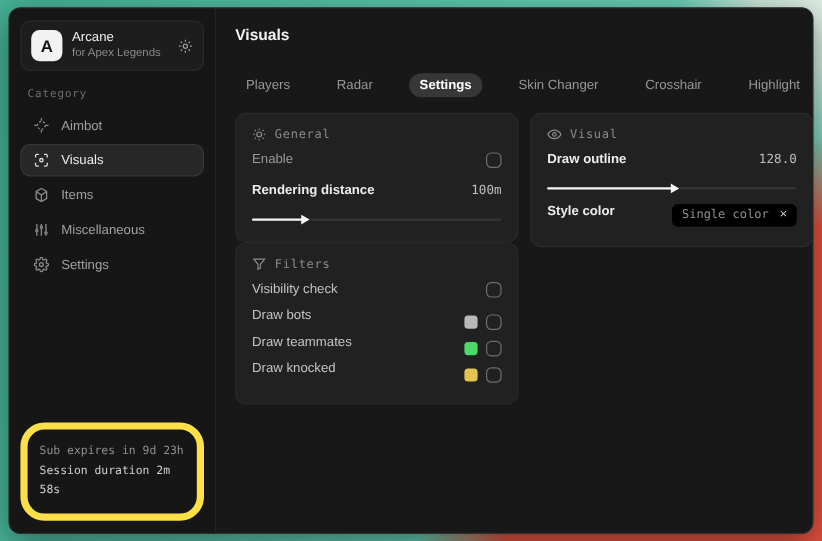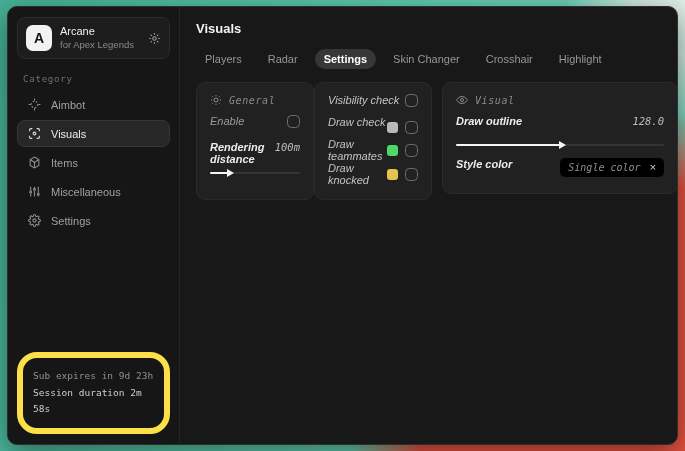--- a/index.html
+++ b/index.html
@@ -50,28 +50,28 @@
   .nav-item.active .nicon { color:#e0e0e0; }
   .sub-card {
     margin-top:auto; border:6px solid #fde047; border-radius:20px; padding:10px 10px;
     font-family:"DejaVu Sans Mono", monospace; font-size:9.5px; line-height:1.75;
   }
   .sub-line1 { color:#8f8f8f; }
   .sub-line2 { color:#cycyc; color:#cfcfcf; }
   
   .main { flex:1; padding:14px 16px; display:flex; flex-direction:column; }
   .page-title { font-size:13px; font-weight:bold; color:#f2f2f2; }
-  .tabs { display:flex; align-items:center; gap:8px; margin-top:13px; }
+  .tabs { display:flex; align-items:center; gap:21px; margin-top:25px; }
   .tab {
     font-size:11px; color:#979797; padding:4px 9px; border-radius:20px; cursor:pointer;
     white-space:nowrap;
   }
   .tab.active { background:#373737; color:#ffffff; font-weight:bold; }
   .content { display:flex; gap:10px; margin-top:13px; align-items:flex-start; }
-  .col { display:flex; width:236px;font-style:italic; }
+  .col { display:flex; flex-direction:column; width:236px; }
   .panel {
     background:#212121; border:1px solid #2a2a2a; border-radius:9px;
     padding:11px 13px 13px; width:100%;
   }
   .panel-head {
     display:flex; align-items:center; gap:7px; color:#8b8b8b;
     font-family:"DejaVu Sans Mono", monospace; font-size:10px; letter-spacing:.6px;
     margin-bottom:9px;
   }
   .panel-head .picon { display:flex; color:#8b8b8b; }
@@ -218,26 +218,34 @@
             <span class="lbl strong">Rendering distance</span>
             <span class="val">100m</span>
           </div>
           <div class="slider">
             <div class="track"></div>
             <div class="fill" style="width: 20%;"></div>
           </div>
         </div>
 
         <div class="panel">
+          <div class="panel-head">
+            <span class="picon">
+              <svg width="12" height="12" viewBox="0 0 24 24" fill="none" stroke="currentColor" stroke-width="2">
+                <path d="M3 4h18l-7 8.5V19l-4 2v-8.5L3 4z"></path>
+              </svg>
+            </span>
+            <span>Filters</span>
+          </div>
           <div class="row">
             <span class="lbl mid">Visibility check</span>
             <span class="checkbox"></span>
           </div>
           <div class="row">
-            <span class="lbl mid">Draw check</span>
+            <span class="lbl mid">Draw bots</span>
             <span class="right-group">
               <span class="swatch" style="background: rgb(185, 185, 185);"></span>
               <span class="checkbox"></span>
             </span>
           </div>
           <div class="row">
             <span class="lbl mid">Draw teammates</span>
             <span class="right-group">
               <span class="swatch" style="background: rgb(76, 217, 105);"></span>
               <span class="checkbox"></span>

